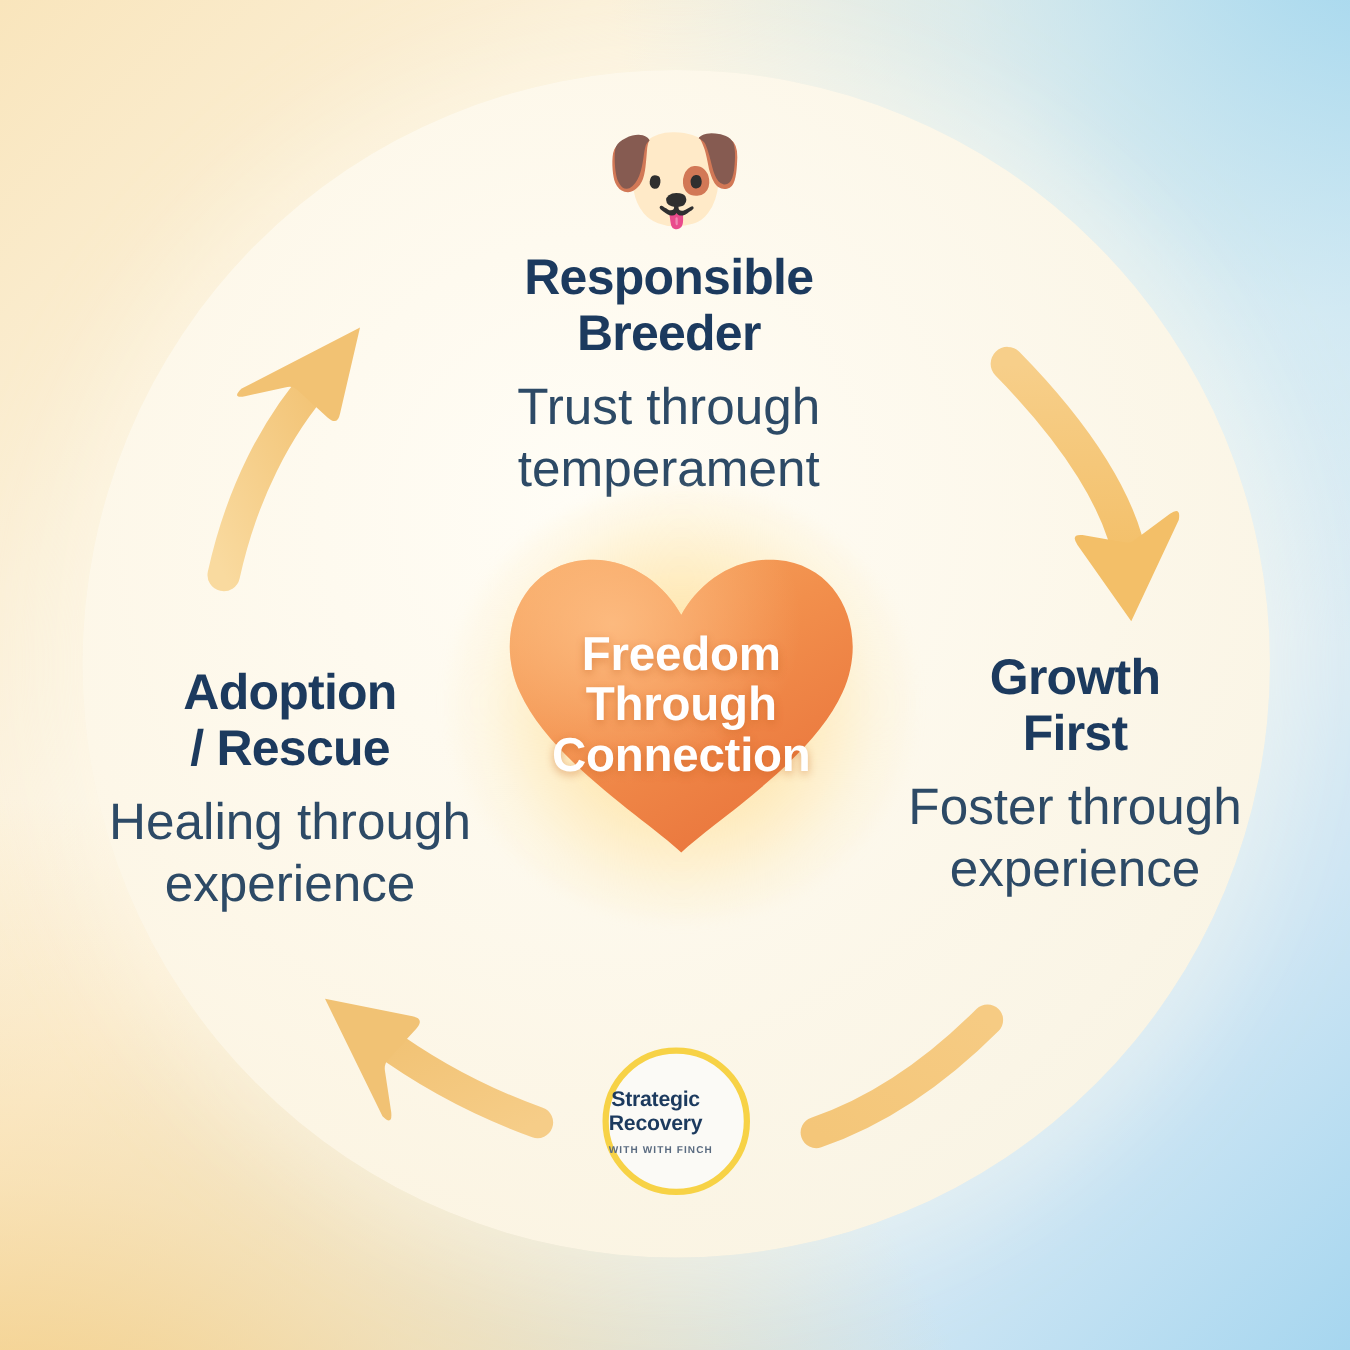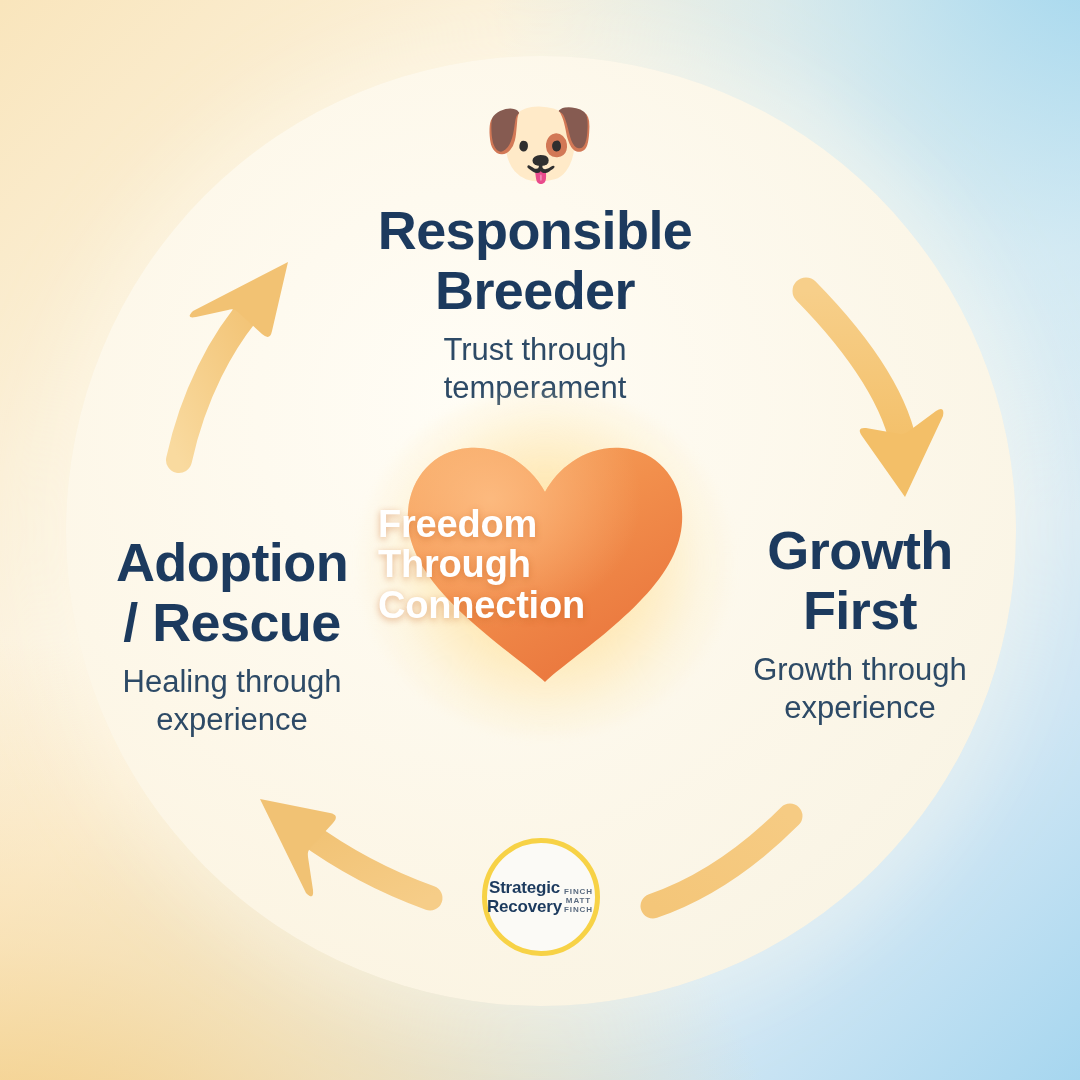--- a/index.html
+++ b/index.html
@@ -52,30 +52,30 @@
     position: absolute;
     left: 0; top: 0;
     width: 1080px; height: 1080px;
     pointer-events: none;
   }
 
   
   .node { position: absolute; text-align: center; }
   .node .title {
     font-weight: 700;
-    font-size: 54px;
+    font-size: 40px;
     line-height: 1.12;
     color: #1c3a5e;
     letter-spacing: -0.6px;
     white-space: pre-line;
   }
   .node .subtitle {
     margin-top: 10px;
     font-weight: 400;
-    font-size: 31px;
+    font-size: 41px;
     line-height: 1.22;
     color: #2d4a66;
     white-space: pre-line;
   }
 
   #node-top    { left: 285px; top: 200px;  width: 500px; }
   #node-right  { left: 672px; top: 520px;  width: 376px; }
   #node-left   { left: 42px;  top: 532px;  width: 380px; }
 
   
@@ -105,20 +105,21 @@
     border-radius: 50%;
     background: radial-gradient(circle at 50% 50%, rgba(255,214,120,0.85) 0%, rgba(255,223,150,0.55) 38%, rgba(255,235,185,0.22) 62%, rgba(255,240,200,0) 78%);
     filter: blur(6px);
   }
   .heart-svg { position: absolute; left: 0; top: 0; }
   .heart-text {
     position: absolute;
     left: -22px;
     top: 74px;
     width: 334px;
+    text-align: center;
     color: #ffffff;
     font-weight: 700;
     font-size: 38px;
     line-height: 1.06;
     letter-spacing: -0.2px;
     white-space: pre-line;
     text-shadow: 0 2px 7px rgba(196,92,24,0.45);
   }
 
   
@@ -126,22 +127,22 @@
     position: absolute;
     left: 482px;
     top: 838px;
     width: 118px;
     height: 118px;
     border-radius: 50%;
     background: #fbfaf6;
     border: 5px solid #f7d246;
     box-sizing: border-box;
     display: flex;
-    flex-direction: row;
-    align-items: center;
+    flex-direction: column;
+    align-items: flex-start;
     justify-content: center;
   }
   .logo-main {
     font-weight: 700;
     font-size: 17px;
     line-height: 1.12;
     color: #1c3a5e;
     text-align: center;
     white-space: pre-line;
     letter-spacing: -0.2px;
@@ -207,21 +208,21 @@
   <div class="node" id="node-top">
     <div class="title">Responsible
 Breeder</div>
     <div class="subtitle">Trust through
 temperament</div>
   </div>
 
   <div class="node" id="node-right">
     <div class="title">Growth
 First</div>
-    <div class="subtitle">Growth through
+    <div class="subtitle">Foster through
 experience</div>
   </div>
 
   <div class="node" id="node-left">
     <div class="title">Adoption
 / Rescue</div>
     <div class="subtitle">Healing through
 experience</div>
   </div>
 
@@ -255,16 +256,16 @@
                C 250 178 170 228 145 252 Z" fill="url(#heartHilite)"></path>
     </svg>
     <div class="heart-text">Freedom
 Through
 Connection</div>
   </div>
 
   <div class="logo-badge">
     <div class="logo-main">Strategic
 Recovery</div>
-    <div class="logo-sub">FINCH MATT FINCH</div>
+    <div class="logo-sub">WITH WITH FINCH</div>
   </div>
 
 </div>
 
 </body></html>

